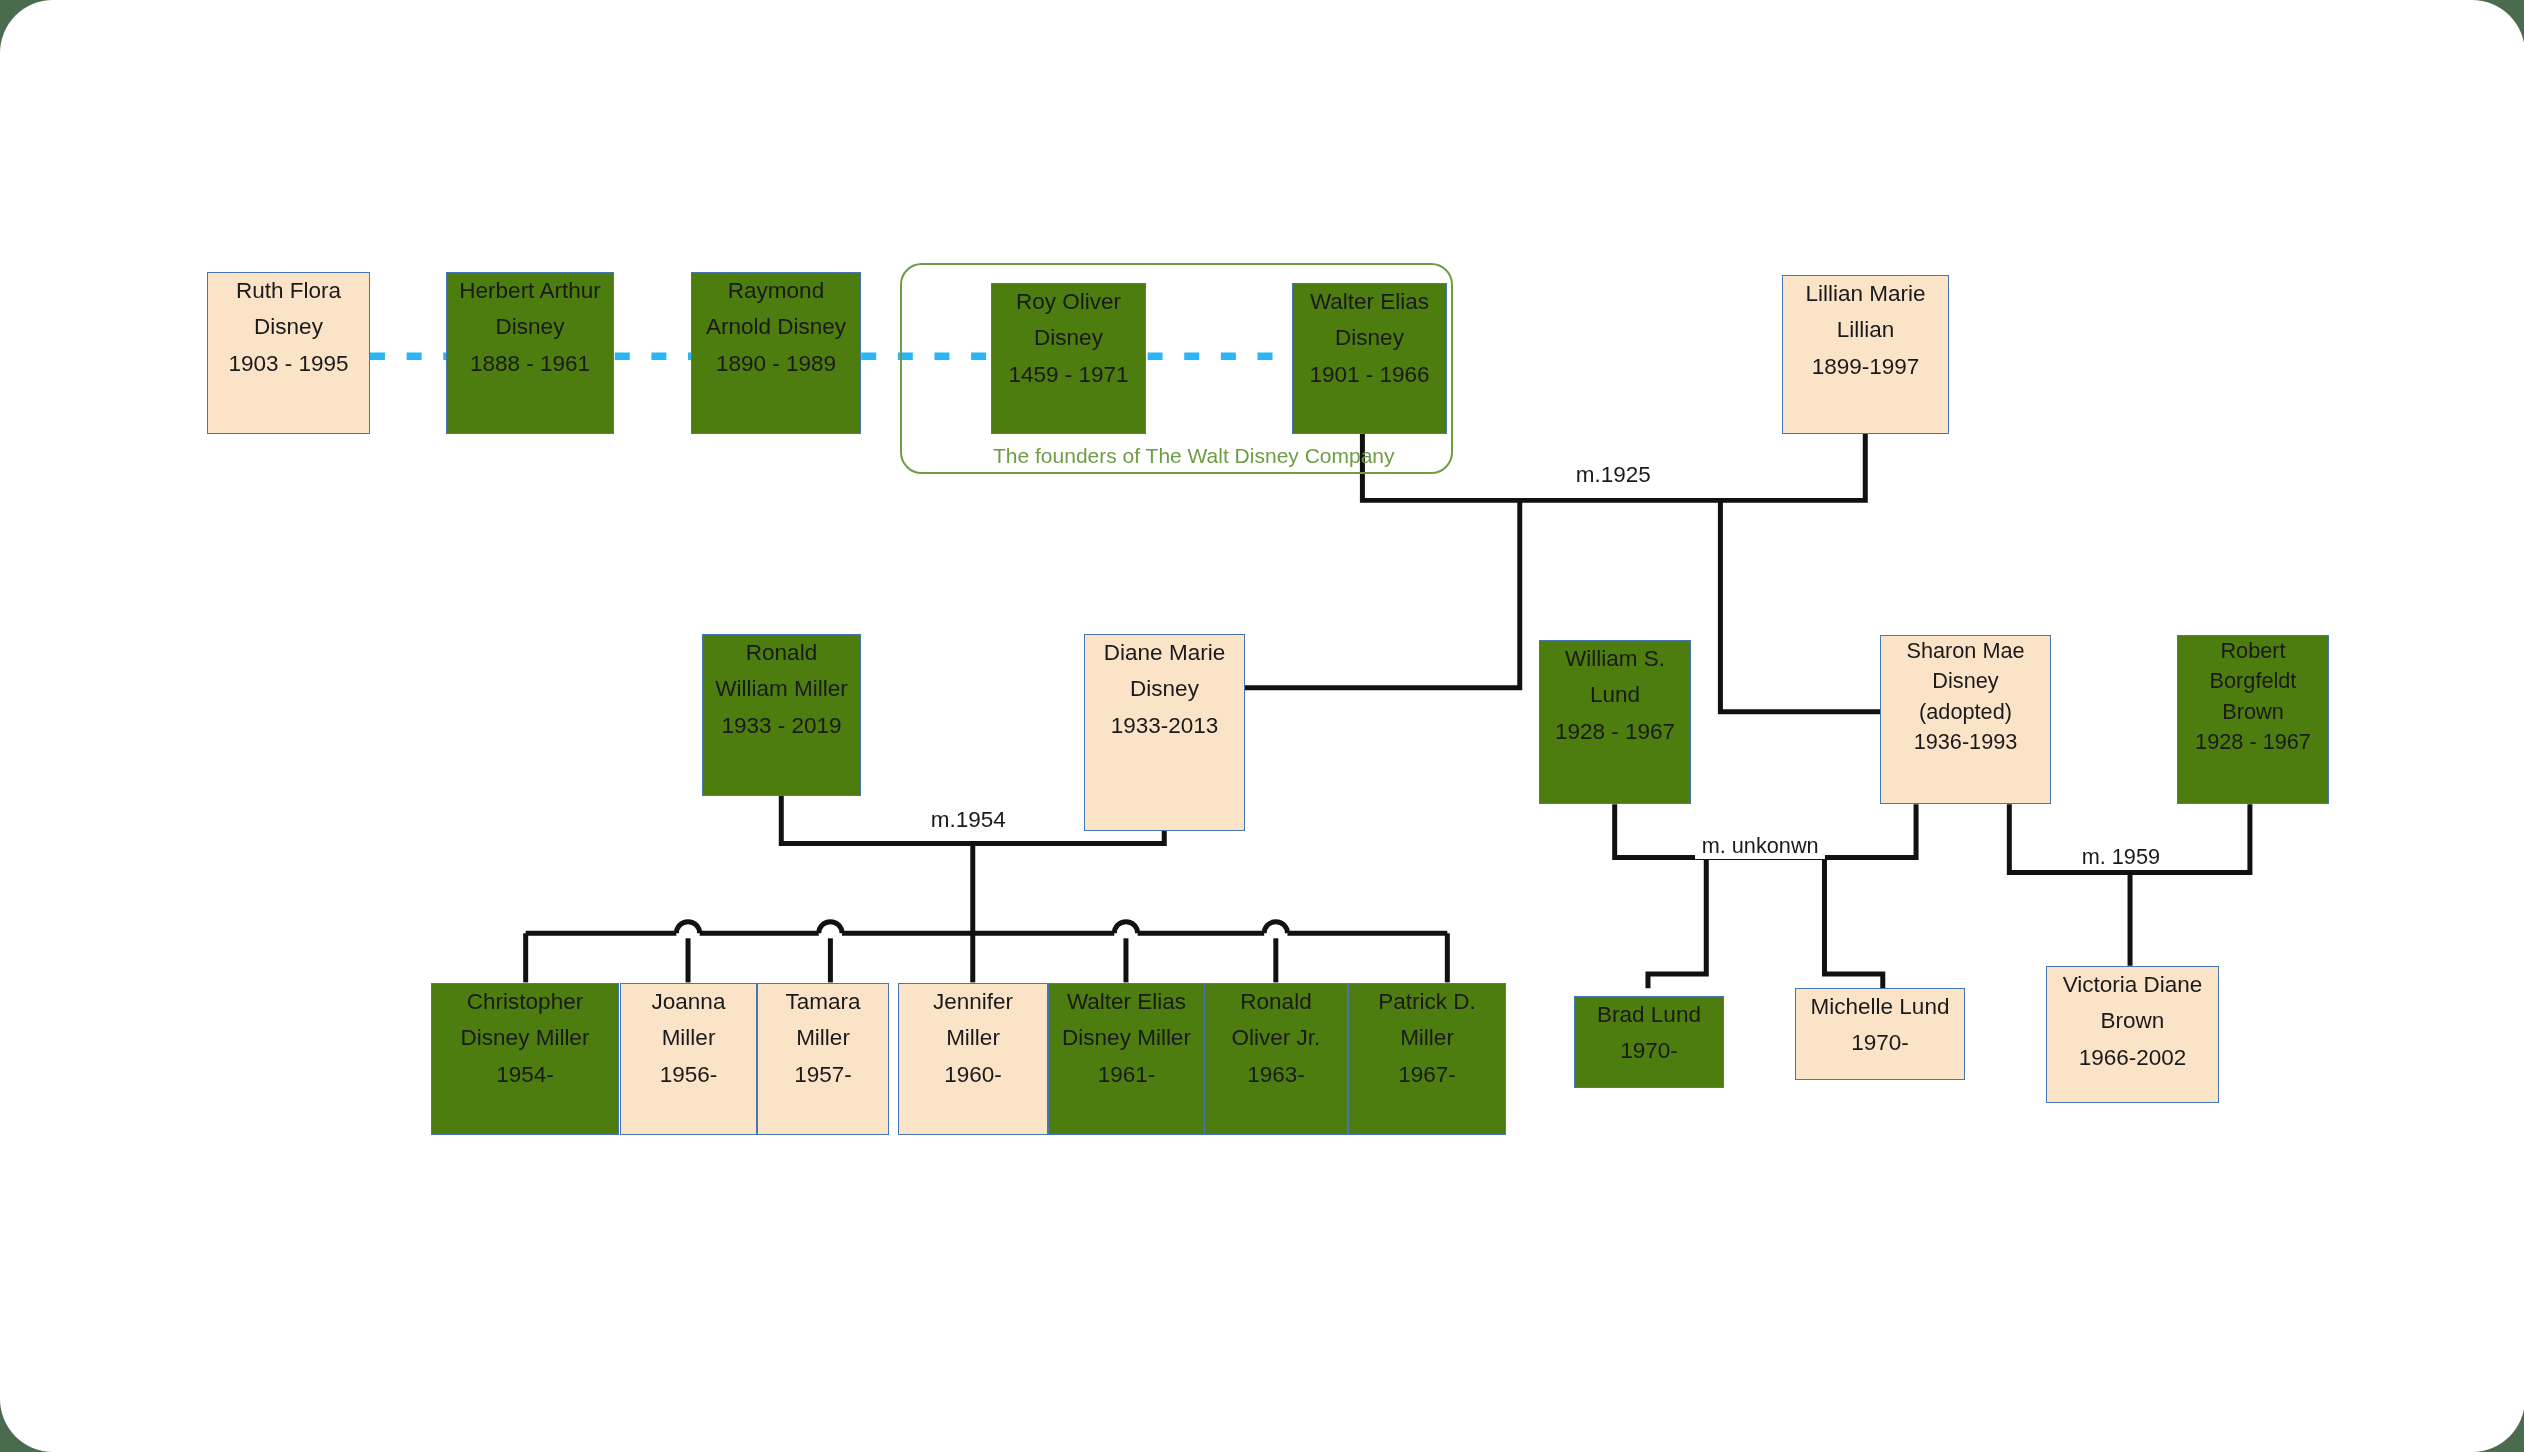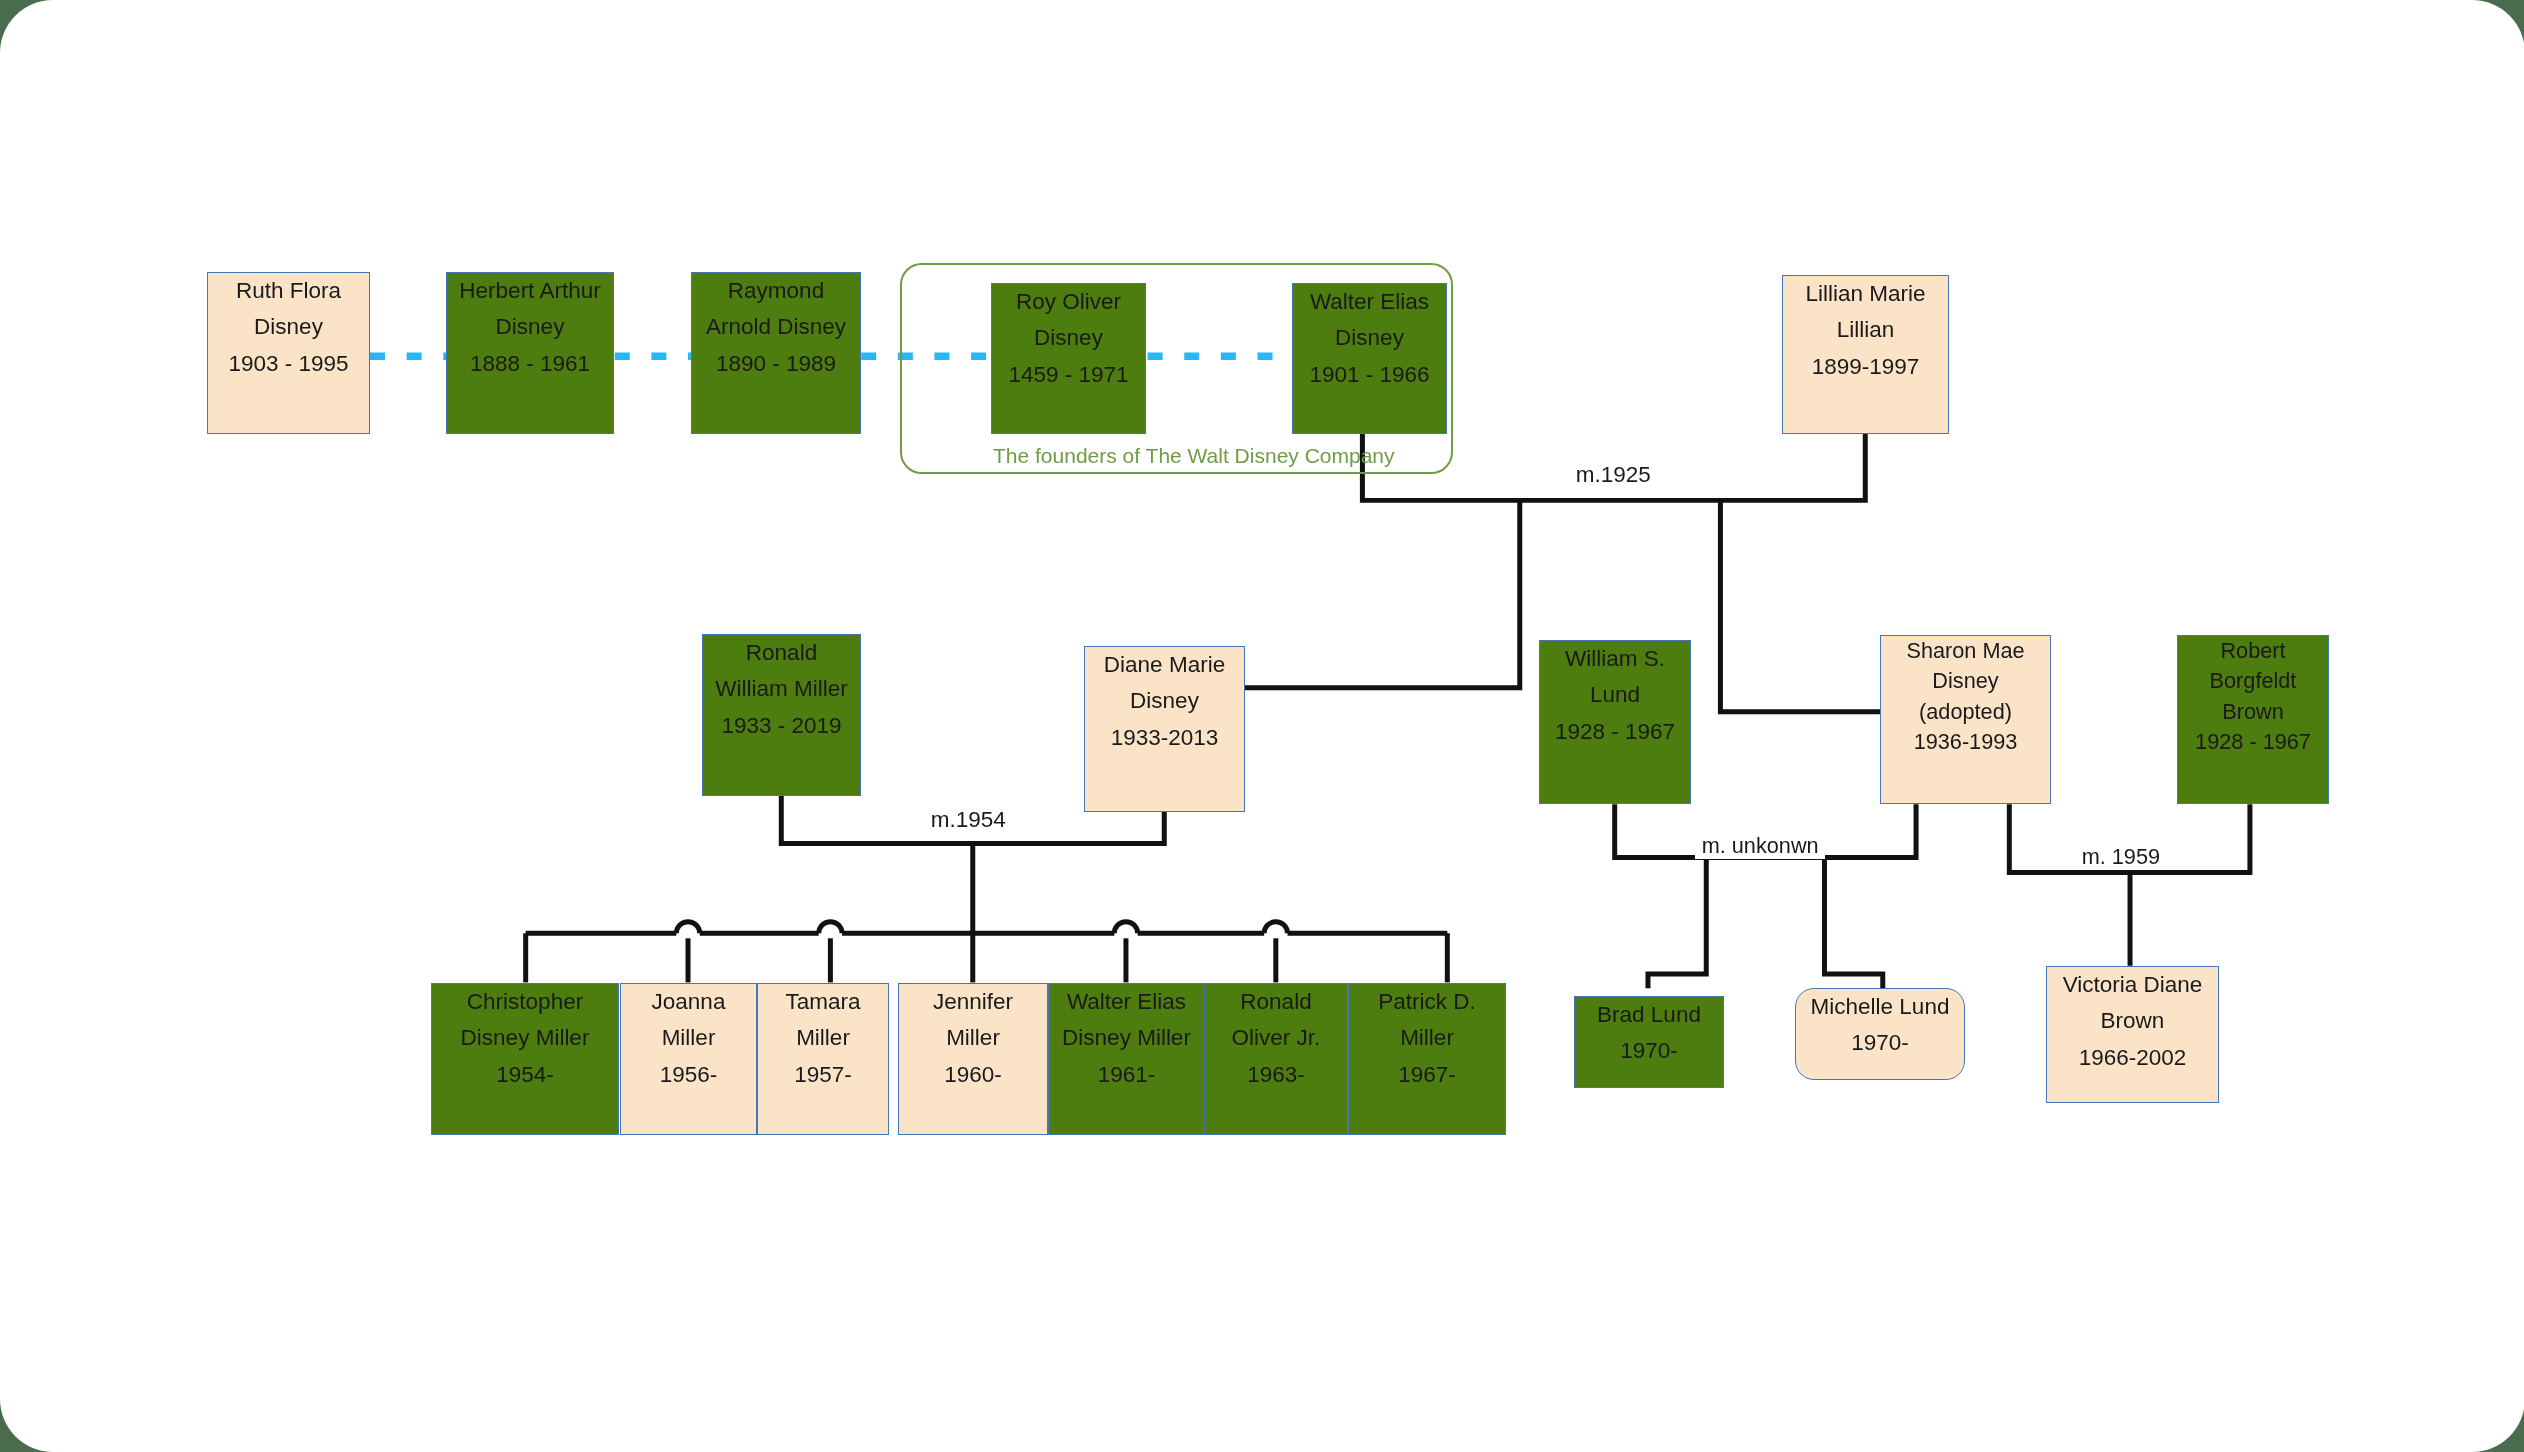--- a/index.html
+++ b/index.html
@@ -136,21 +136,21 @@
       <span class="ln">Lillian</span>
       <span class="ln">1899-1997</span>
     </div>
 
     <div class="node blue" style="left:702px;top:634px;width:159px;height:162px;">
       <span class="ln">Ronald</span>
       <span class="ln">William Miller</span>
       <span class="ln">1933 - 2019</span>
     </div>
 
-    <div class="node orange" style="left:1084px;top:634px;width:161px;height:166px;margin-top:12px;">
+    <div class="node orange" style="left:1084px;top:634px;width:161px;height:197px;">
       <span class="ln">Diane Marie</span>
       <span class="ln">Disney</span>
       <span class="ln">1933-2013</span>
     </div>
 
     <div class="node blue" style="left:1539px;top:640px;width:152px;height:164px;">
       <span class="ln">William S.</span>
       <span class="ln">Lund</span>
       <span class="ln">1928 - 1967</span>
     </div>
@@ -209,21 +209,21 @@
       <span class="ln">Patrick D.</span>
       <span class="ln">Miller</span>
       <span class="ln">1967-</span>
     </div>
 
     <div class="node blue" style="left:1574px;top:996px;width:150px;height:92px;">
       <span class="ln">Brad Lund</span>
       <span class="ln">1970-</span>
     </div>
 
-    <div class="node orange" style="left:1795px;top:988px;width:170px;height:92px;border-radius:19px;">
+    <div class="node orange" style="left:1795px;top:988px;width:170px;height:92px;">
       <span class="ln">Michelle Lund</span>
       <span class="ln">1970-</span>
     </div>
 
     <div class="node orange" style="left:2046px;top:966px;width:173px;height:137px;">
       <span class="ln">Victoria Diane</span>
       <span class="ln">Brown</span>
       <span class="ln">1966-2002</span>
     </div>
 

